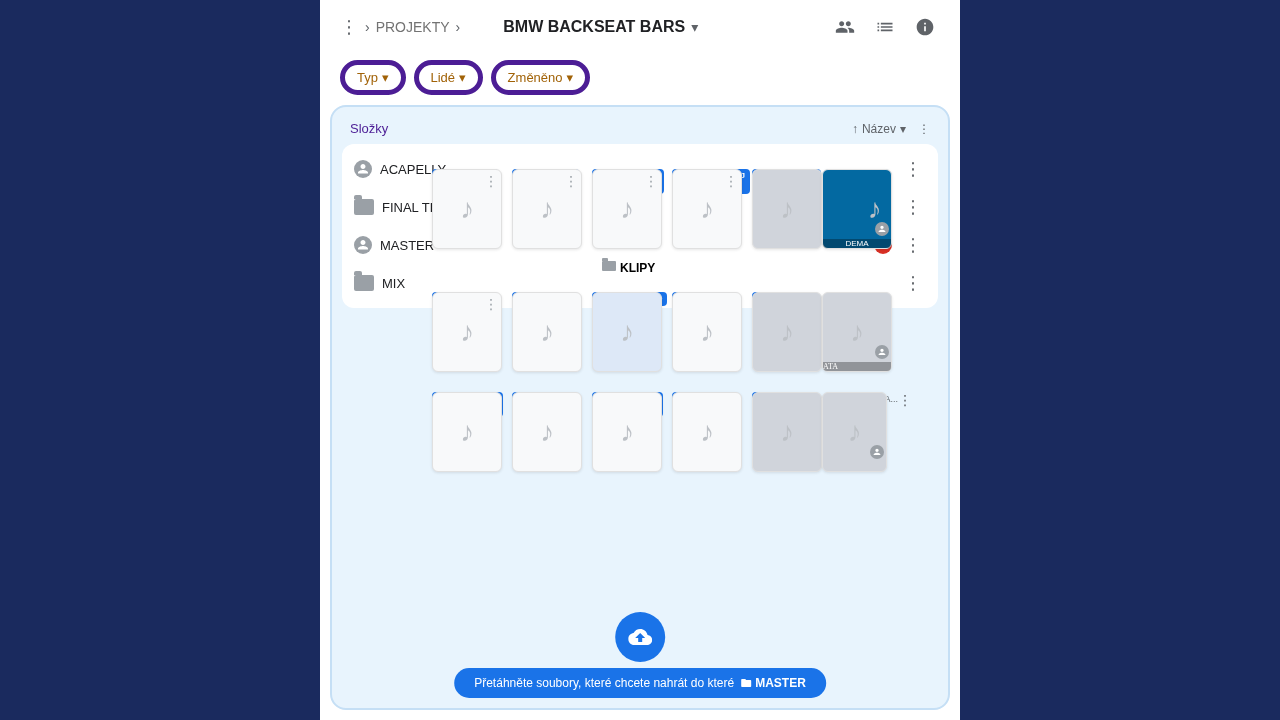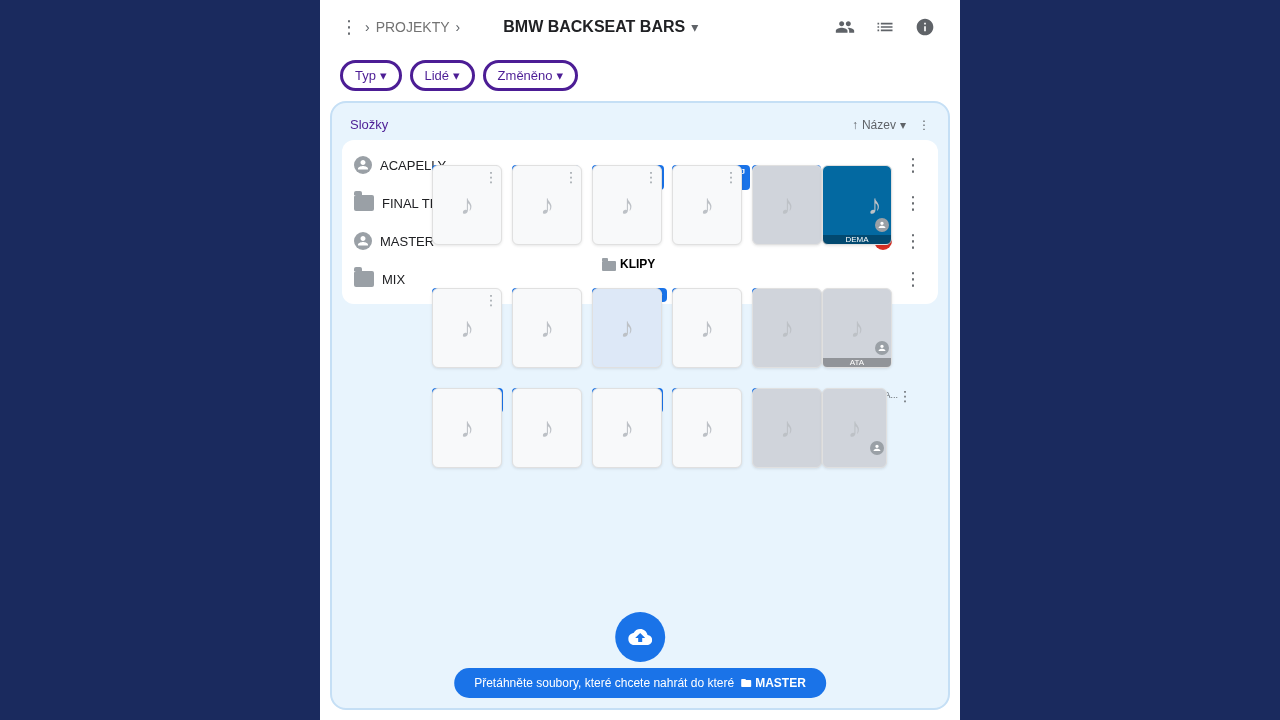--- a/index.html
+++ b/index.html
@@ -76,25 +76,25 @@
     }
 
     
     .filter-bar {
       display: flex;
       gap: 8px;
       padding: 6px 20px 10px;
       background: #fff;
     }
     .filter-btn {
-      border: 3px solid #4c1d95;
+      border: 5px solid #4c1d95;
       border-radius: 20px;
       padding: 5px 12px;
       font-size: 13px;
-      color: #4c1d95;
+      color: #a16207;
       background: #fff;
       cursor: pointer;
       display: flex;
       align-items: center;
       gap: 4px;
     }
 
     
     .main-content {
       flex: 1;
@@ -400,21 +400,21 @@
     </div>
 
     <div style="position:absolute; top:62px; left:420px;">
       <div class="file-card" style="background:#d0d4db;">
         <span class="file-card-icon">♪</span>
       </div>
       <div class="blue-tag" style="font-size:8px;">5. DOKONALEJ<br>STAV</div>
     </div>
 
     <div style="position:absolute; top:150px; left:262px;">
-      <div style="display:flex;align-items:flex-end;gap:4px;background:#fff;border-radius:6px;padding:4px 8px;font-size:12px;font-weight:600;">
+      <div style="display:flex;align-items:flex-start;gap:4px;background:#fff;border-radius:6px;padding:4px 8px;font-size:12px;font-weight:600;">
         <div style="width:14px;height:10px;background:#9aa0a6;border-radius:1px;position:relative;flex-shrink:0;">
           <div style="position:absolute;top:-3px;left:0;width:6px;height:3px;background:#9aa0a6;border-radius:1px 1px 0 0;"></div>
         </div>
         <span>KLIPY</span>
       </div>
     </div>
 
     <div style="position:absolute; top:185px; left:100px;">
       <div class="file-card">
         <span class="file-card-icon">♪</span>
@@ -494,21 +494,21 @@
           <svg width="8" height="8" viewBox="0 0 24 24">
               <path d="M12 12c2.7 0 5-2.3 5-5s-2.3-5-5-5-5 2.3-5 5 2.3 5 5 5zm0 2c-3.3 0-10 1.7-10 5v2h20v-2c0-3.3-6.7-5-10-5z" fill="#fff"></path>
             </svg>
         </div>
       </div>
     </div>
 
     <div style="position:absolute; top:185px; left:490px; width:65px;">
       <div class="file-card" style="background:#d0d4db;">
         <span class="file-card-icon">♪</span>
-        <div style="position:absolute;bottom:0;left:0;right:0;background:rgba(0,0,0,0.3);font-size:8px;color:#fff;text-align:center;border-radius:0 0 4px 4px;">ATA</div>
+        <div style="position:absolute;bottom:0;left:0;right:0;background:rgba(0,0,0,0.3);font-size:8px;color:#fff;text-align:left;border-radius:0 0 4px 4px;font-family:Liberation Serif, serif;">ATA</div>
         <div style="position:absolute;bottom:12px;right:2px;width:14px;height:14px;background:#9aa0a6;border-radius:50%;display:flex;align-items:center;justify-content:center;">
           <svg width="8" height="8" viewBox="0 0 24 24">
               <path d="M12 12c2.7 0 5-2.3 5-5s-2.3-5-5-5-5 2.3-5 5 2.3 5 5 5zm0 2c-3.3 0-10 1.7-10 5v2h20v-2c0-3.3-6.7-5-10-5z" fill="#fff"></path>
             </svg>
         </div>
       </div>
     </div>
 
     <div style="position:absolute; top:285px; left:490px; width:80px;">
       <div class="file-card" style="width:65px;background:#d0d4db;">

